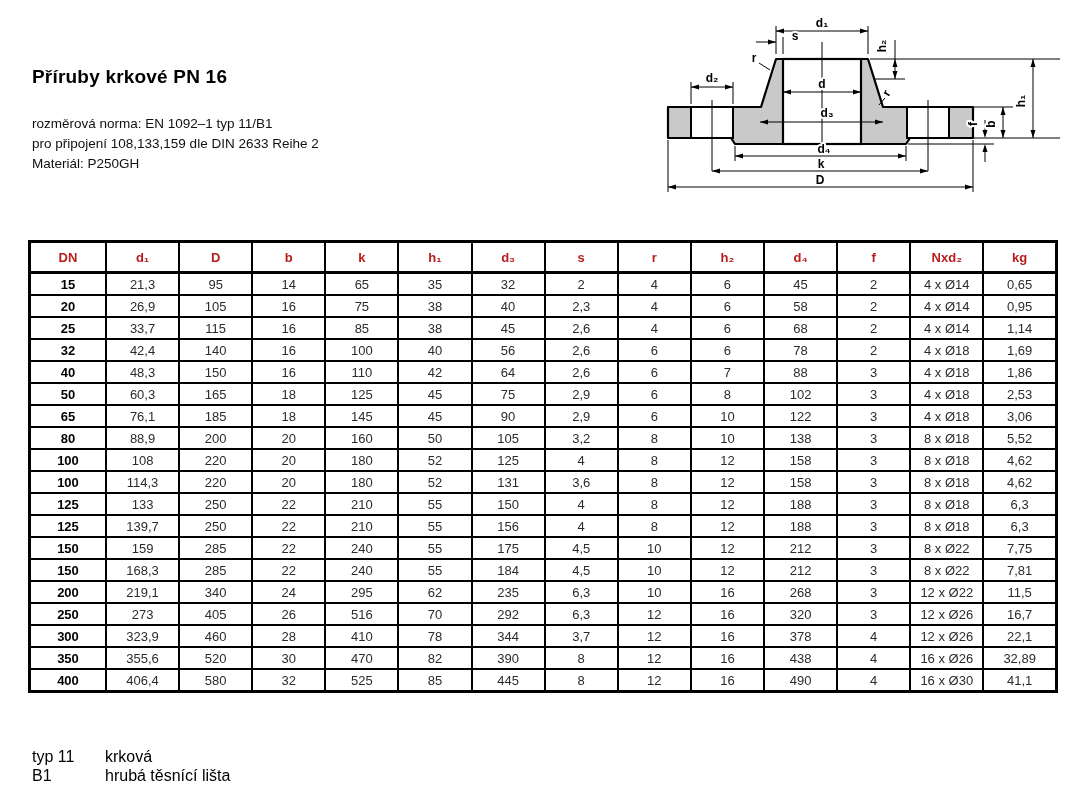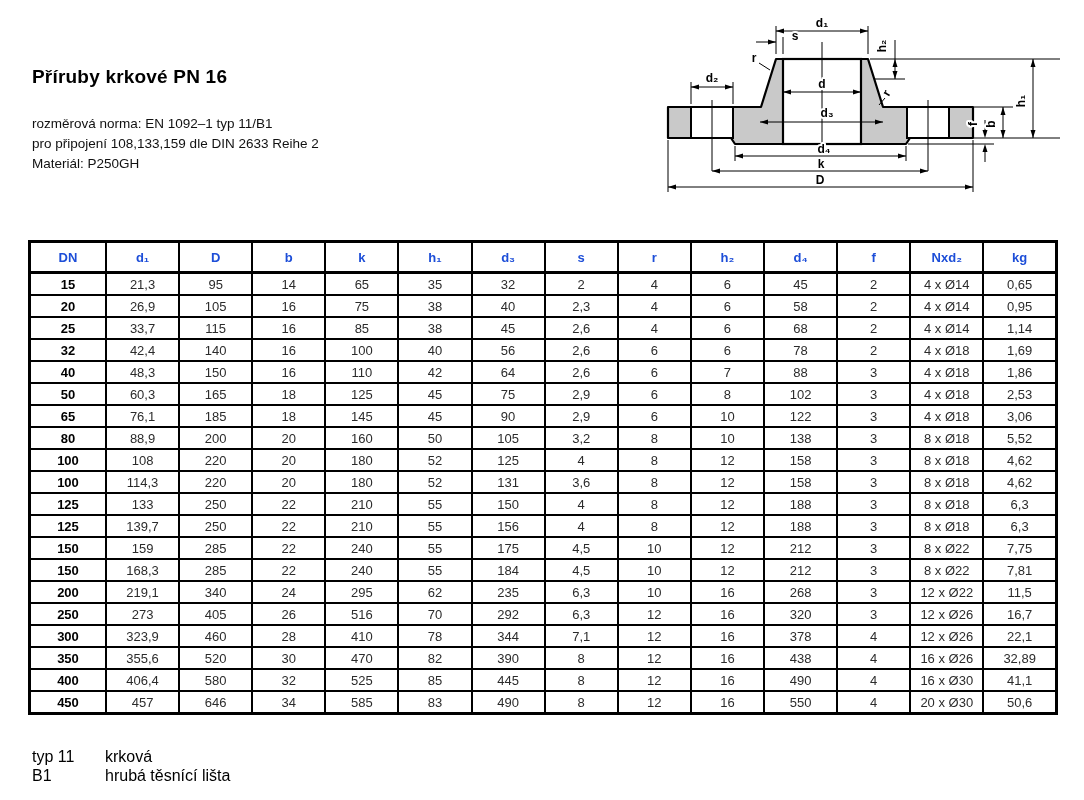--- a/index.html
+++ b/index.html
@@ -6,21 +6,21 @@
   #page{position:relative;width:1084px;height:800px;background:#ffffff;
         font-family:"Liberation Sans","DejaVu Sans",sans-serif;color:#000;overflow:hidden;}
   .title-block{position:absolute;left:32px;top:66px;}
   .doc-title{font-size:19px;font-weight:bold;margin:0 0 26px 0;letter-spacing:.2px;}
   .meta-line{font-size:13.5px;line-height:20px;margin:0;color:#111;}
   .drawing-wrap{position:absolute;left:658px;top:4px;width:424px;height:204px;}
   .table-wrap{position:absolute;left:28px;top:240px;}
   table{border-collapse:collapse;table-layout:fixed;width:1030px;border:3px solid #000;}
   th,td{border:2px solid #000;text-align:center;vertical-align:middle;
         font-size:13px;padding:0;height:20px;color:#2b2b2b;overflow:hidden;white-space:nowrap;}
-  thead th{height:28px;font-weight:bold;color:#1d4ed8;border-bottom:3px solid #000;}
+  thead th{height:28px;font-weight:bold;color:#b91c1c;border-bottom:3px solid #000;}
   th:first-child{width:74px;}
   tbody td:first-child{font-weight:bold;color:#000;margin-top:25px;}
   .legend{position:absolute;left:32px;top:747px;font-size:16px;}
   .legend-row{display:flex;line-height:19px;}
   .legend-term{width:73px;flex:none;}
   .legend-def{flex:none;}
   svg text{font-family:"Liberation Sans","DejaVu Sans",sans-serif;font-size:12px;font-weight:bold;fill:#000;}
   svg .halo{paint-order:stroke;stroke:#fff;stroke-width:4px;stroke-linejoin:round;}
 </style>
 </head>
@@ -414,21 +414,21 @@
             <td>16,7</td>
           </tr>
           <tr>
             <td>300</td>
             <td>323,9</td>
             <td>460</td>
             <td>28</td>
             <td>410</td>
             <td>78</td>
             <td>344</td>
-            <td>7,1</td>
+            <td>3,7</td>
             <td>12</td>
             <td>16</td>
             <td>378</td>
             <td>4</td>
             <td>12 x Ø26</td>
             <td>22,1</td>
           </tr>
           <tr>
             <td>350</td>
             <td>355,6</td>
@@ -453,36 +453,20 @@
             <td>525</td>
             <td>85</td>
             <td>445</td>
             <td>8</td>
             <td>12</td>
             <td>16</td>
             <td>490</td>
             <td>4</td>
             <td>16 x Ø30</td>
             <td>41,1</td>
-          </tr>
-          <tr>
-            <td>450</td>
-            <td>457</td>
-            <td>646</td>
-            <td>34</td>
-            <td>585</td>
-            <td>83</td>
-            <td>490</td>
-            <td>8</td>
-            <td>12</td>
-            <td>16</td>
-            <td>550</td>
-            <td>4</td>
-            <td>20 x Ø30</td>
-            <td>50,6</td>
           </tr>
         </tbody>
     </table>
   </div>
 
   <div class="legend">
     <div class="legend-row">
       <span class="legend-term">typ 11</span>
       <span class="legend-def">krková</span>
     </div>

